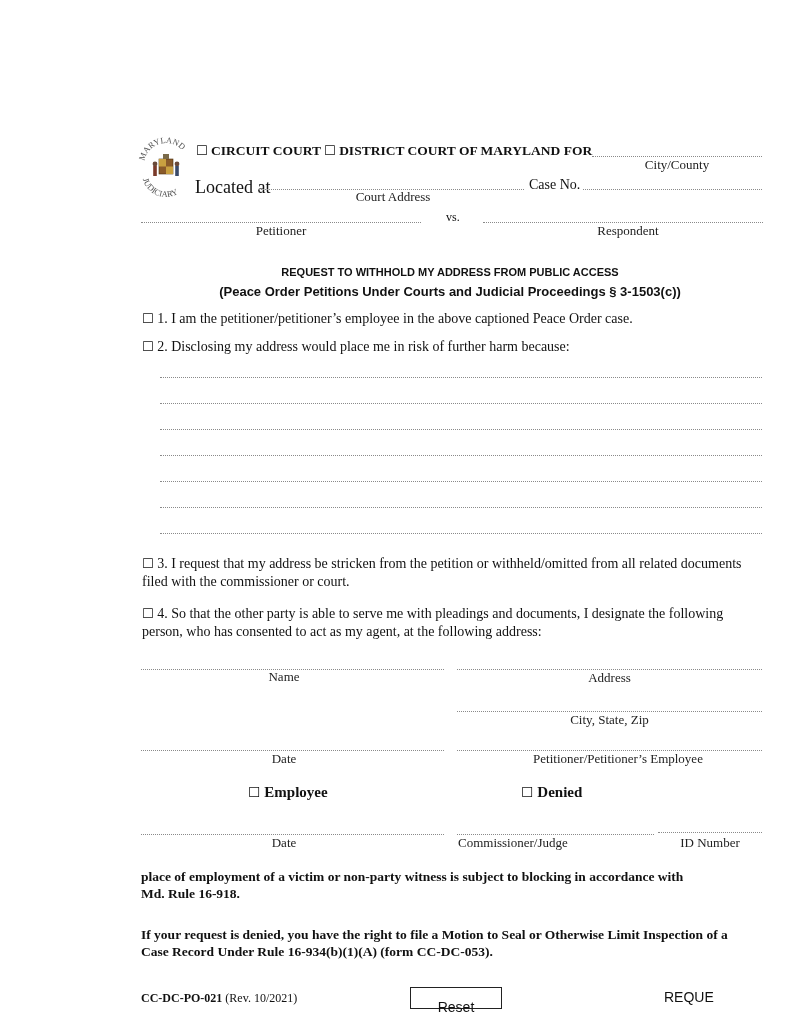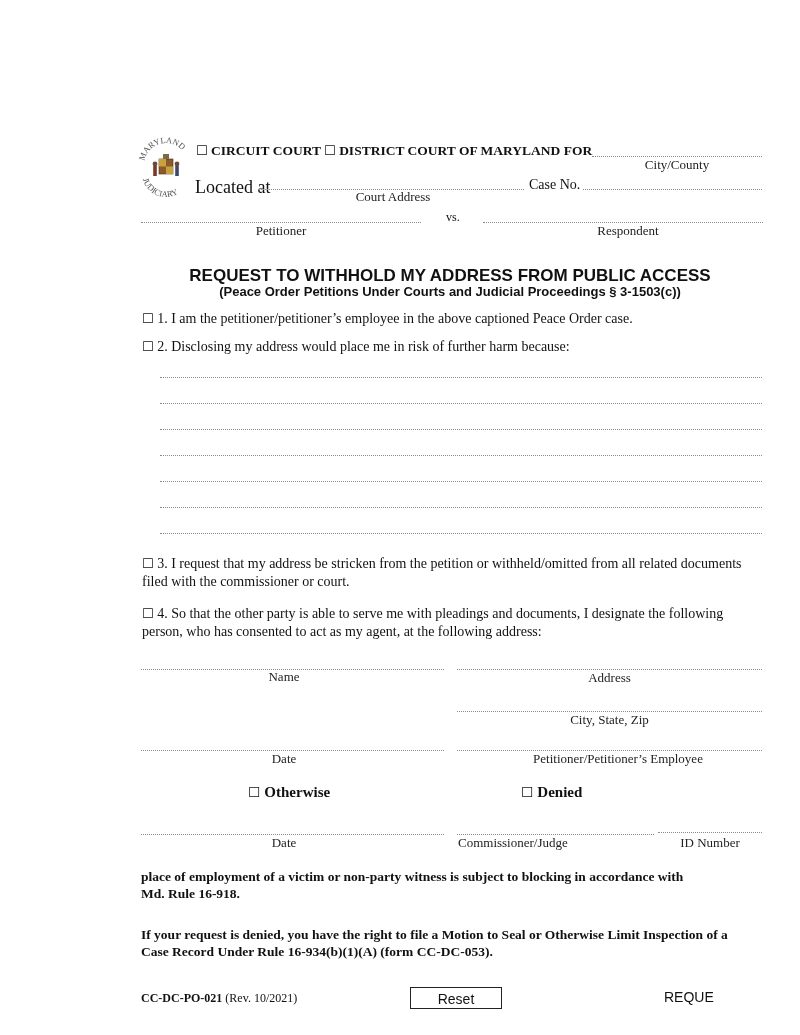--- a/index.html
+++ b/index.html
@@ -10,21 +10,21 @@
     .lbl { position: absolute; font-size: 13px; color: #222; text-align: center;
            font-family: "Liberation Serif", serif; white-space: nowrap; }
     .bold { font-weight: bold; }
     .hdr { font-size: 13.5px; font-weight: bold; white-space: nowrap; }
     .body-text { font-size: 14px; line-height: 18px; }
     .cb { display: inline-block; font-family: "DejaVu Sans", sans-serif; font-size: 13px; cursor: pointer; }
     .title { font-family: "Liberation Sans", sans-serif; font-weight: bold; text-align: center; }
     .seal { position: absolute; left: 138px; top: 137px; width: 56px; height: 64px; }
     .reset-btn { position: absolute; left: 410px; top: 987px; width: 92px; height: 22px;
                  border: 1.5px solid #222; background: #fff; font-family: "Liberation Sans", sans-serif;
-                 font-size: 14px; text-align: center; line-height: 22px; padding: 0; color: #111; cursor: pointer; }
+                 font-size: 14px; text-align: center; line-height: 22px; padding: 8px; color: #111; cursor: pointer; }
     .notice { font-size: 13.5px; font-weight: bold; line-height: 17px; }
   </style>
 </head>
 <body>
 
 <div class="seal">
   <svg width="56" height="64" viewBox="0 0 56 64">
     <defs>
       <path id="arcTop" d="M6,28 A22,22 0 0 1 50,28"></path>
       <path id="arcBot" d="M4,36 A24,24 0 0 0 52,36"></path>
@@ -56,21 +56,21 @@
 <div class="lbl" style="left:258px; top:189px; width:270px;">Court Address</div>
 <div class="abs" style="left:529px; top:177px; font-size:14px;">Case No.</div>
 <div class="dots" style="left:583px; top:189px; width:179px;"></div>
 
 <div class="dots" style="left:141px; top:222px; width:280px;"></div>
 <div class="lbl" style="left:141px; top:223px; width:280px;">Petitioner</div>
 <div class="abs" style="left:446px; top:210px; font-size:12px;">vs.</div>
 <div class="dots" style="left:483px; top:222px; width:280px;"></div>
 <div class="lbl" style="left:483px; top:223px; width:290px;">Respondent</div>
 
-<div class="abs title" style="left:130px; top:266px; width:640px; font-size:17px;">REQUEST TO WITHHOLD MY ADDRESS FROM PUBLIC ACCESS</div>
+<div class="abs title" style="left:130px; top:266px; width:640px; font-size:11px;">REQUEST TO WITHHOLD MY ADDRESS FROM PUBLIC ACCESS</div>
 <div class="abs title" style="left:130px; top:284px; width:640px; font-size:13px;">(Peace Order Petitions Under Courts and Judicial Proceedings § 3-1503(c))</div>
 
 <div class="abs body-text" style="left:142px; top:310px;">
   <span class="cb">☐</span>
   <span>1. I am the petitioner/petitioner’s employee in the above captioned Peace Order case.</span>
 </div>
 <div class="abs body-text" style="left:142px; top:338px;">
   <span class="cb">☐</span>
   <span>2. Disclosing my address would place me in risk of further harm because:</span>
 </div>
@@ -103,21 +103,21 @@
 <div class="dots" style="left:457px; top:711px; width:305px;"></div>
 <div class="lbl" style="left:457px; top:712px; width:305px;font-family:Liberation Serif, serif;">City, State, Zip</div>
 
 <div class="dots" style="left:141px; top:750px; width:303px;"></div>
 <div class="lbl" style="left:141px; top:751px; width:286px;">Date</div>
 <div class="dots" style="left:457px; top:750px; width:305px;"></div>
 <div class="lbl" style="left:457px; top:751px; width:322px;">Petitioner/Petitioner’s Employee</div>
 
 <div class="abs bold" style="left:248px; top:784px; font-size:15px;">
   <span class="cb" style="font-size:14px;">☐</span>
-  <span>Otherwise</span>
+  <span>Employee</span>
 </div>
 <div class="abs bold" style="left:521px; top:784px; font-size:15px;">
   <span class="cb" style="font-size:14px;">☐</span>
   <span>Denied</span>
 </div>
 
 <div class="dots" style="left:141px; top:834px; width:303px;"></div>
 <div class="lbl" style="left:141px; top:835px; width:286px;">Date</div>
 <div class="dots" style="left:457px; top:834px; width:197px;"></div>
 <div class="lbl" style="left:458px; top:835px; text-align:left;">Commissioner/Judge</div>

